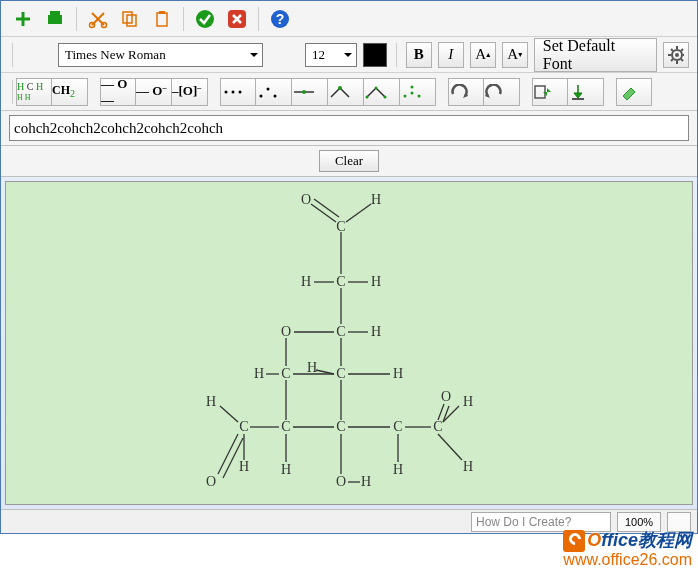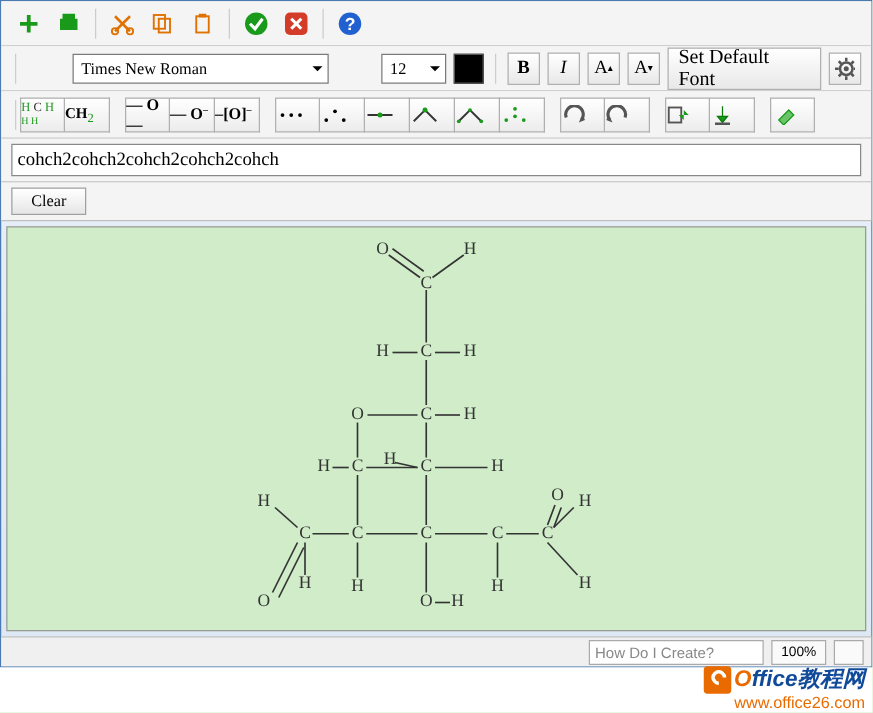--- a/index.html
+++ b/index.html
@@ -130,21 +130,21 @@
     padding:4px 8px; background:#f4f4f4; border-bottom:1px solid #c0c0c0;
   }
   .formula-input{
     width:100%; height:26px;
     border:1px solid #888;
     font-family:"Times New Roman", serif;
     font-size:15px;
     padding:0 4px;
   }
   .clearrow{
-    display:flex; justify-content:flex-start;
+    display:flex; justify-content:center;
     padding:4px 8px; background:#f4f4f4; border-bottom:1px solid #c0c0c0;
   }
   .clearbtn{
     width:60px; height:22px;
     border:1px solid #a0a0a0;
     background:linear-gradient(#fff,#e6e6e6);
     font-family:"Times New Roman", serif;
     font-size:13px;
     text-align:center; line-height:20px;
   }
@@ -186,21 +186,21 @@
     justify-content:center;
   }
   
   .watermark{
     position:absolute; right:6px; bottom:2px;
     font-size:18px; font-weight:bold; font-style:italic;
     color:#124a9a; text-shadow:0 0 2px #fff;
     line-height:1;
   }
   .watermark .orange{ color:#e96b00; }
-  .watermark .url{ font-size:13px; font-weight:normal; font-style:normal; color:#e96b00; display:block; text-align:right;}
+  .watermark .url{ font-size:16px; font-weight:normal; font-style:normal; color:#e96b00; display:block; text-align:right;}
   .watermark .icon{ display:inline-block; width:22px; height:22px; background:#e96b00; border-radius:3px; vertical-align:middle; margin-right:2px; position:relative;}
   .watermark .icon::after{ content:""; position:absolute; left:6px; top:3px; width:6px; height:6px; border:3px solid #fff; border-radius:50%; border-right-color:transparent; transform:rotate(45deg);}
   
   .green{ stroke:#1a9a1a; fill:#1a9a1a; }
 </style>
 </head>
 <body>
 
 <div class="window">
 

